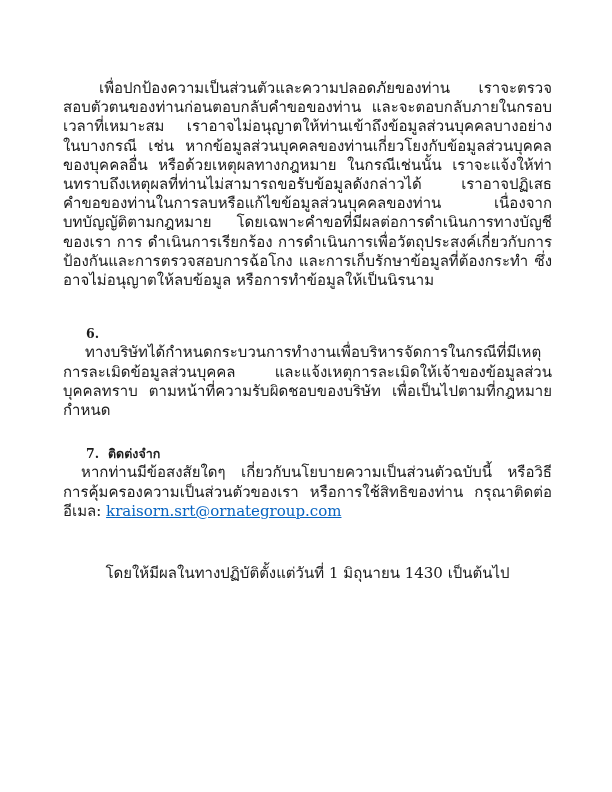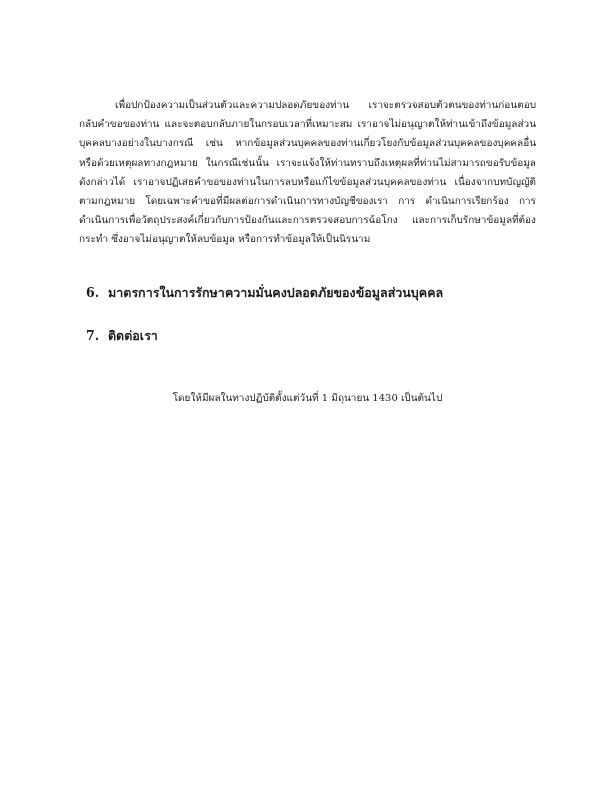--- a/index.html
+++ b/index.html
@@ -16,22 +16,22 @@
     font-family: "DejaVu Serif", "Liberation Serif", serif;
     color: var(--text-color, #1b1b1b);
   }
   .content {
     position: absolute;
     left: 63px;
     top: 79px;
     width: 489px;
   }
   .content p {
-    margin: 16px;
-    font-size: 10px;
+    margin: 0;
+    font-size: 15px;
     line-height: 19.2px;
     text-align: justify;
   }
   p.indent-lg { text-indent: 36px; }
   p.indent-sm { text-indent: 18px; }
   p.indent-md { text-indent: 22px; }
 
   .heading {
     display: flex;
     font-weight: bold;
@@ -63,28 +63,29 @@
 </head>
 <body>
 
 <div class="page">
   <div class="content">
 
     <p class="indent-lg">เพื่อปกป้องความเป็นส่วนตัวและความปลอดภัยของท่าน เราจะตรวจสอบตัวตนของท่านก่อนตอบกลับคำขอของท่าน และจะตอบกลับภายในกรอบเวลาที่เหมาะสม เราอาจไม่อนุญาตให้ท่านเข้าถึงข้อมูลส่วนบุคคลบางอย่างในบางกรณี เช่น หากข้อมูลส่วนบุคคลของท่านเกี่ยวโยงกับข้อมูลส่วนบุคคลของบุคคลอื่น หรือด้วยเหตุผลทางกฎหมาย ในกรณีเช่นนั้น เราจะแจ้งให้ท่านทราบถึงเหตุผลที่ท่านไม่สามารถขอรับข้อมูลดังกล่าวได้ เราอาจปฏิเสธคำขอของท่านในการลบหรือแก้ไขข้อมูลส่วนบุคคลของท่าน เนื่องจากบทบัญญัติตามกฎหมาย โดยเฉพาะคำขอที่มีผลต่อการดำเนินการทางบัญชีของเรา การ ดำเนินการเรียกร้อง การดำเนินการเพื่อวัตถุประสงค์เกี่ยวกับการป้องกันและการตรวจสอบการฉ้อโกง และการเก็บรักษาข้อมูลที่ต้องกระทำ ซึ่งอาจไม่อนุญาตให้ลบข้อมูล หรือการทำข้อมูลให้เป็นนิรนาม</p>
 
     <div class="heading heading-6">
       <span class="num">6.</span>
-      <span>มาตรการในการรักษาความมั่นคงปลอดภัยของข้อมูลส่วนบุคคล</span>
     </div>
 
 
 
+    <p class="indent-md">ทางบริษัทได้กำหนดกระบวนการทำงานเพื่อบริหารจัดการในกรณีที่มีเหตุการละเมิดข้อมูลส่วนบุคคล และแจ้งเหตุการละเมิดให้เจ้าของข้อมูลส่วนบุคคลทราบ ตามหน้าที่ความรับผิดชอบของบริษัท เพื่อเป็นไปตามที่กฎหมายกำหนด</p>
 
     <div class="heading heading-7">
       <span class="num">7.</span>
-      <span>ติดต่อเรา</span>
+      <span>ติดต่งจำก</span>
     </div>
 
+    <p class="indent-sm"><span>หากท่านมีข้อสงสัยใดๆ เกี่ยวกับนโยบายความเป็นส่วนตัวฉบับนี้ หรือวิธีการคุ้มครองความเป็นส่วนตัวของเรา หรือการใช้สิทธิของท่าน กรุณาติดต่ออีเมล: </span><a class="email-link">kraisorn.srt@ornategroup.com</a></p>
 
     <p class="effective-line">โดยให้มีผลในทางปฏิบัติตั้งแต่วันที่ 1 มิถุนายน 1430 เป็นต้นไป</p>
 
   </div>
 </div>
 
 </body></html>

